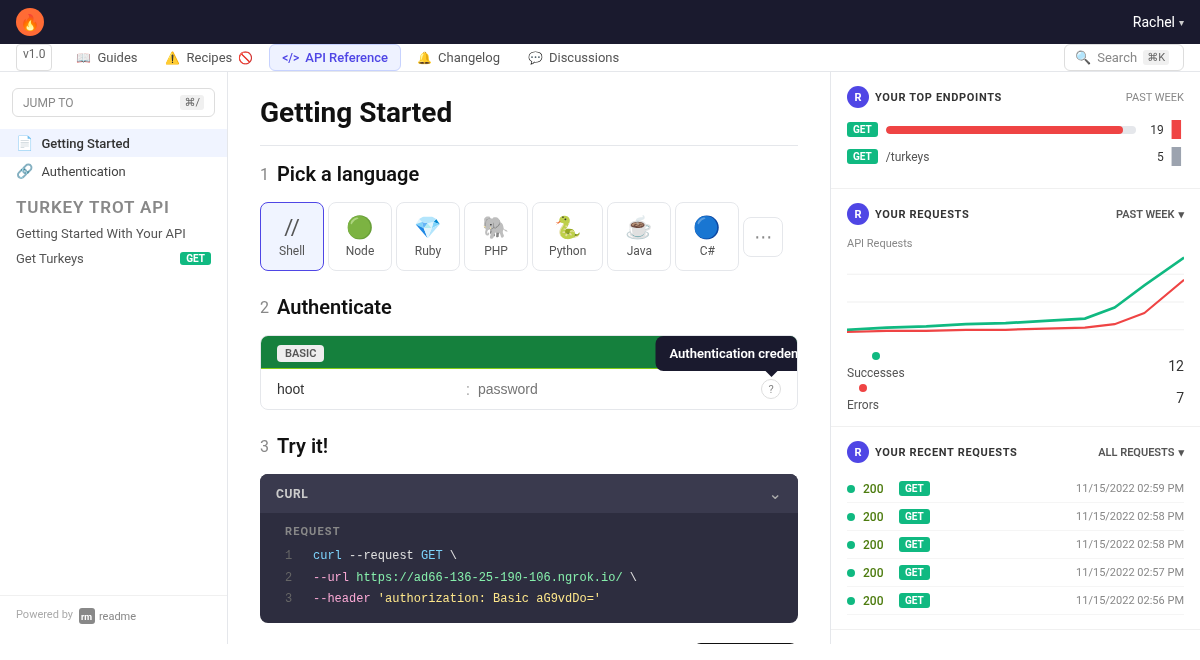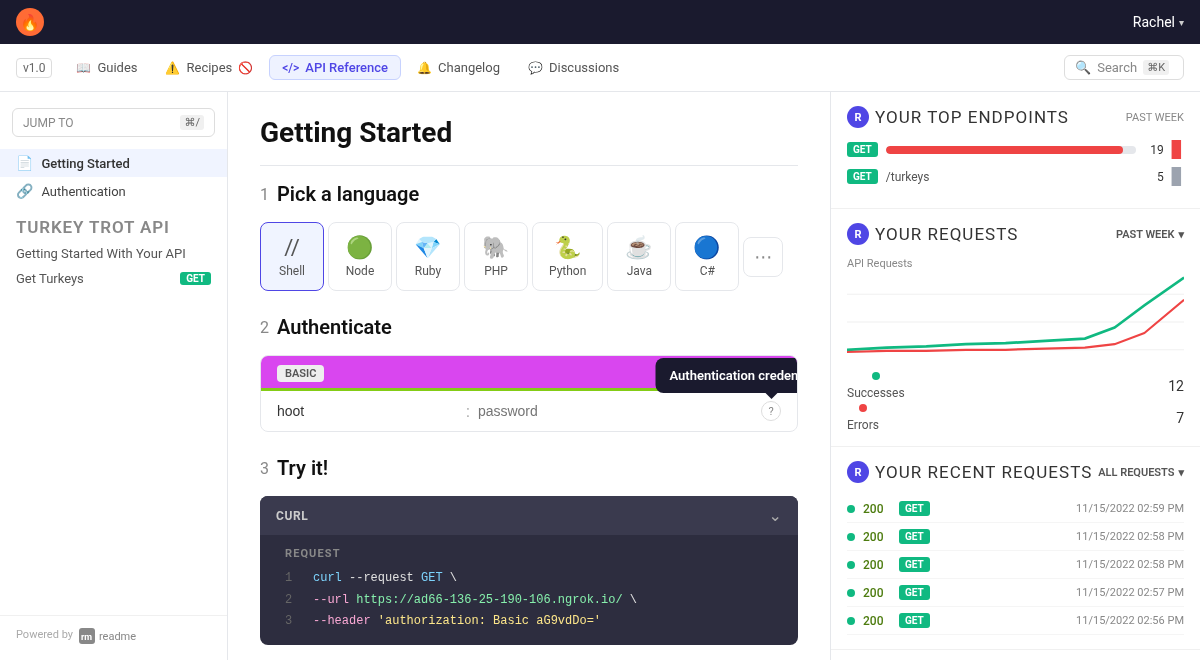--- a/index.html
+++ b/index.html
@@ -13,22 +13,22 @@
     .top-navbar-left { display: flex; align-items: center; gap: 8px; }
     .app-logo {
       width: 28px; height: 28px; background: #ff6b35; border-radius: 50%;
       display: flex; align-items: center; justify-content: center; font-size: 16px;
     }
     .user-info { color: #fff; font-size: 14px; display: flex; align-items: center; gap: 4px; cursor: pointer; }
     .chevron-down { font-size: 10px; color: #ccc; }
 
     
     .tab-bar {
-      display: flex; align-items: center; border-bottom: 1px solid #e5e7eb;
-      height: 48px; padding: 0 16px; gap: 4px; background: #fff;
+      display: flex; border-bottom: 1px solid #e5e7eb;
+      height: 28px; padding: 0 16px; gap: 4px; background: #fff;
     }
     .version-badge {
       font-size: 12px; color: #666; border: 1px solid #ddd; border-radius: 4px;
       padding: 2px 6px; margin-right: 8px;
     }
     .tab {
       display: flex; align-items: center; gap: 6px; padding: 4px 12px;
       border-radius: 6px; cursor: pointer; font-size: 13px; color: #555;
       text-decoration: none;
     }
@@ -101,21 +101,21 @@
     .lang-btn.active { border-color: #4f46e5; background: #f0f4ff; }
     .lang-icon { font-size: 22px; }
     .more-btn {
       display: flex; align-items: center; justify-content: center;
       width: 40px; height: 40px; border: 1px solid #e5e7eb; border-radius: 8px;
       cursor: pointer; color: #888; font-size: 18px; align-self: center;
     }
 
     
     .auth-box { border: 1px solid #e5e7eb; border-radius: 8px; overflow: hidden; margin-bottom: 24px; }
-    .auth-box-header { padding: 8px 16px; background: #d946ef; border-bottom: 3px solid #84cc16; }
+    .auth-box-header { padding: 8px 16px; background: #15803d; border-bottom: 1px solid #84cc16; }
     .basic-badge {
       font-size: 11px; font-weight: 600; color: #555;
       background: #eee; padding: 2px 8px; border-radius: 4px;
     }
     .auth-row {
       display: flex; align-items: center; padding: 10px 16px; gap: 8px;
     }
     .auth-input { flex: 1; border: none; outline: none; font-size: 14px; color: #333; background: transparent; }
     .auth-separator { color: #aaa; font-size: 16px; }
     .auth-password { flex: 2; border: none; outline: none; font-size: 14px; color: #aaa; background: transparent; }
@@ -171,21 +171,21 @@
     .rp-section { padding: 14px 16px; border-bottom: 1px solid #f0f0f0; }
     .rp-header {
       display: flex; align-items: center; justify-content: space-between; margin-bottom: 12px;
     }
     .rp-title-row { display: flex; align-items: center; gap: 6px; }
     .rp-avatar {
       width: 22px; height: 22px; background: #4f46e5; border-radius: 50%;
       display: flex; align-items: center; justify-content: center;
       font-size: 11px; font-weight: 700; color: #fff;
     }
-    .rp-title { font-size: 17px; font-weight: 400; color: #333; letter-spacing: 0.06em; text-transform: uppercase; }
+    .rp-title { font-size: 11px; font-weight: 700; color: #333; letter-spacing: 0.06em; text-transform: uppercase; }
     .rp-meta { font-size: 11px; color: #888; }
 
     .endpoint-row {
       display: flex; align-items: center; gap: 8px; margin-bottom: 8px;
     }
     .get-tag {
       background: #10b981; color: #fff; font-size: 10px; font-weight: 700;
       padding: 2px 6px; border-radius: 3px;
     }
     .endpoint-bar-wrap { flex: 1; position: relative; height: 16px; }

